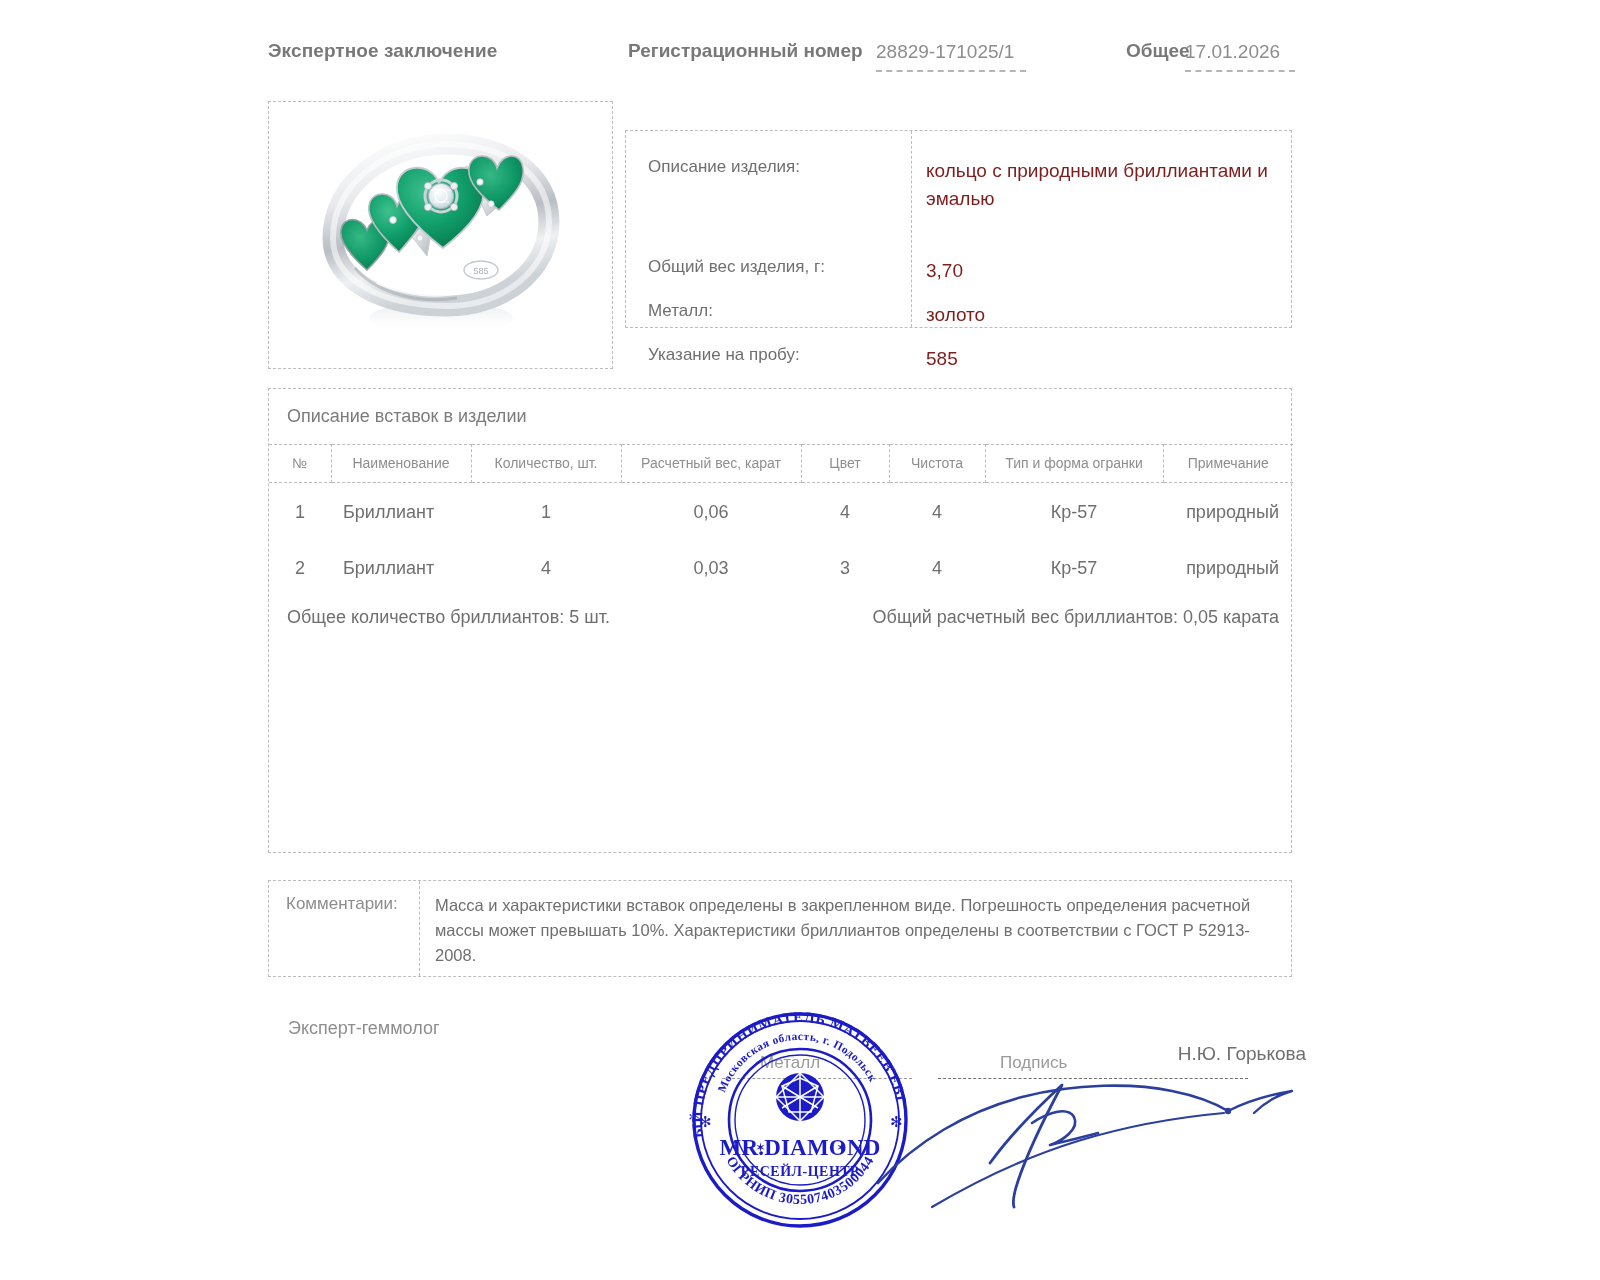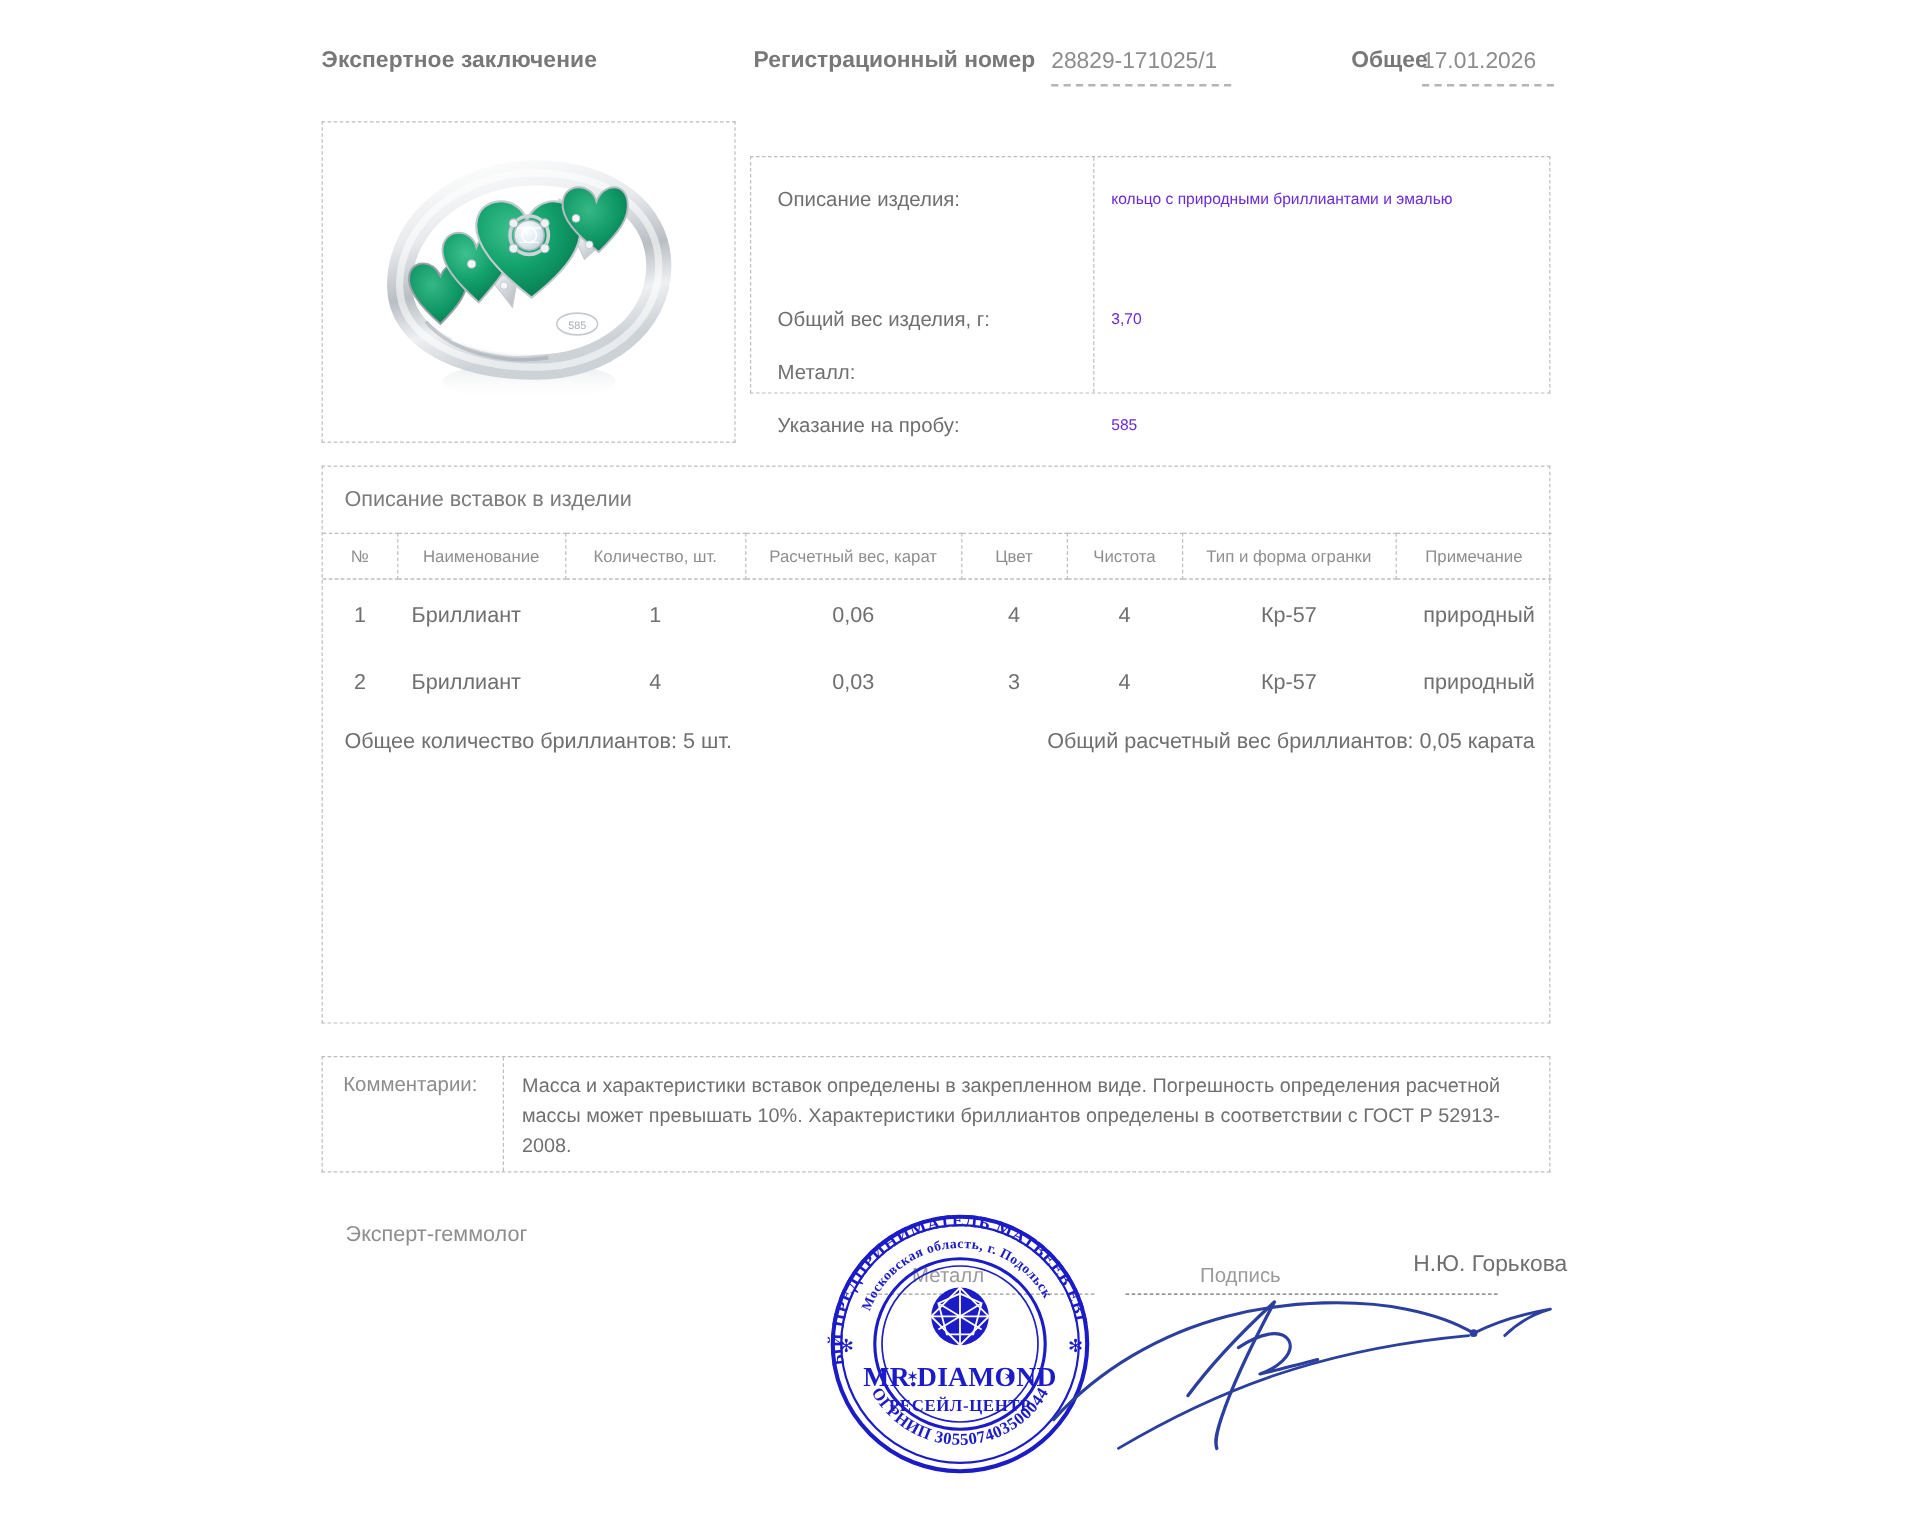--- a/index.html
+++ b/index.html
@@ -125,22 +125,22 @@
     position: absolute;
     left: 22px;
     font-size: 17px;
     color: #6f6f6f;
     white-space: nowrap;
   }
   .desc-value {
     position: absolute;
     left: 300px;
     right: 16px;
-    font-size: 13px;
-    color: #6d28d9;
+    font-size: 19px;
+    color: #7f1d1d;
     line-height: 1.45;
   }
   .r1 { top: 26px; }
   .r2 { top: 126px; }
   .r3 { top: 170px; }
   .r4 { top: 214px; }
 
   
   .inserts-box {
     left: 268px;
@@ -422,20 +422,21 @@
   <div class="dbox desc-box">
     <div class="desc-split"></div>
 
     <div class="desc-label r1">Описание изделия:</div>
     <div class="desc-value r1">кольцо с природными бриллиантами и эмалью</div>
 
     <div class="desc-label r2">Общий вес изделия, г:</div>
     <div class="desc-value r2">3,70</div>
 
     <div class="desc-label r3">Металл:</div>
+    <div class="desc-value r3">золото</div>
 
     <div class="desc-label r4">Указание на пробу:</div>
     <div class="desc-value r4">585</div>
   </div>
 
   <div class="dbox inserts-box">
     <div class="inserts-title">Описание вставок в изделии</div>
 
     <table class="tbl">
       <colgroup>

